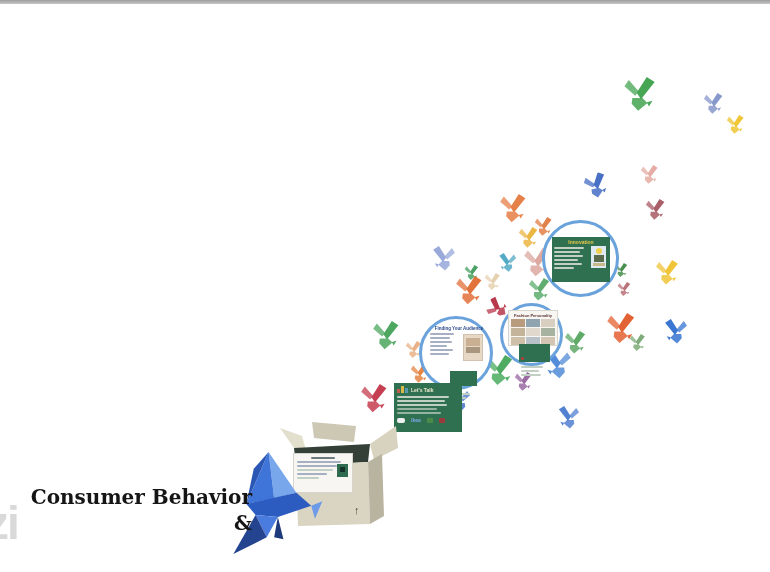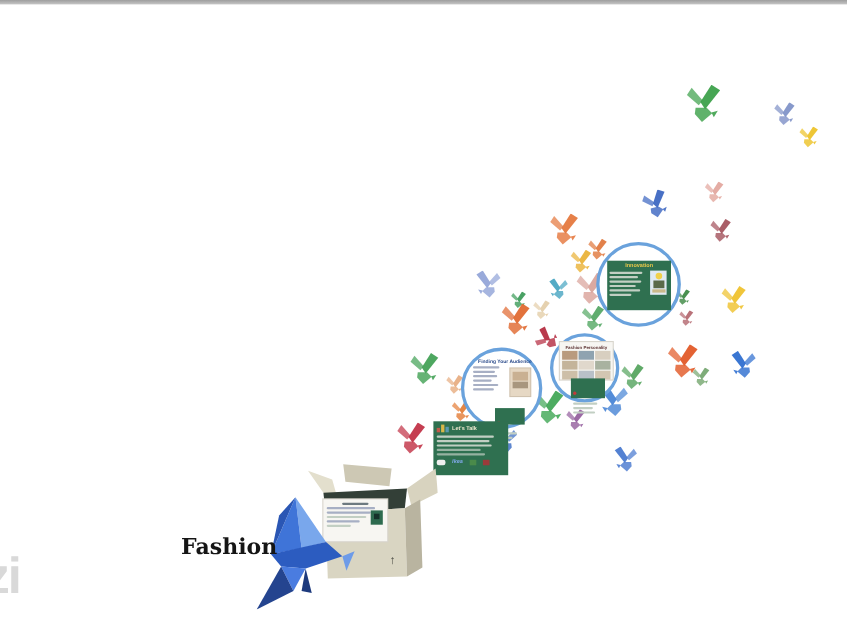--- a/index.html
+++ b/index.html
@@ -185,21 +185,21 @@
     <polygon points="42,0 18,56 26,18" fill="#2a56b4"></polygon>
     <polygon points="18,56 72,44 88,58 52,70 28,68" fill="#2c5cc0"></polygon>
     <polygon points="88,58 100,53 92,72" fill="#6d9be8"></polygon>
     <polygon points="28,68 52,70 40,92" fill="#4a7ce0"></polygon>
     <polygon points="28,68 40,92 4,110" fill="#24448f"></polygon>
     <polygon points="52,70 58,94 48,92" fill="#1d3a7d"></polygon>
   </svg>
 </div>
 
 <div class="abs main-title">
-  <div>Fashion</div>
+  <div>Consumer Behavior &amp;</div>
 </div>
 
 <div class="abs watermark">zi</div>
 
 <div class="abs frame-circle" style="left:542px;top:220px;width:77px;height:77px;">
   <div class="abs slide-green" style="left:7px;top:14px;width:58px;height:45px;padding:2px;">
     <div class="mini-title" style="font-size:5px;color:#e8c84a;text-align:center;">Innovation</div>
     <div style="width:32px;">
       <div class="tline light" style="width:30px;"></div>
       <div class="tline light" style="width:26px;"></div>

